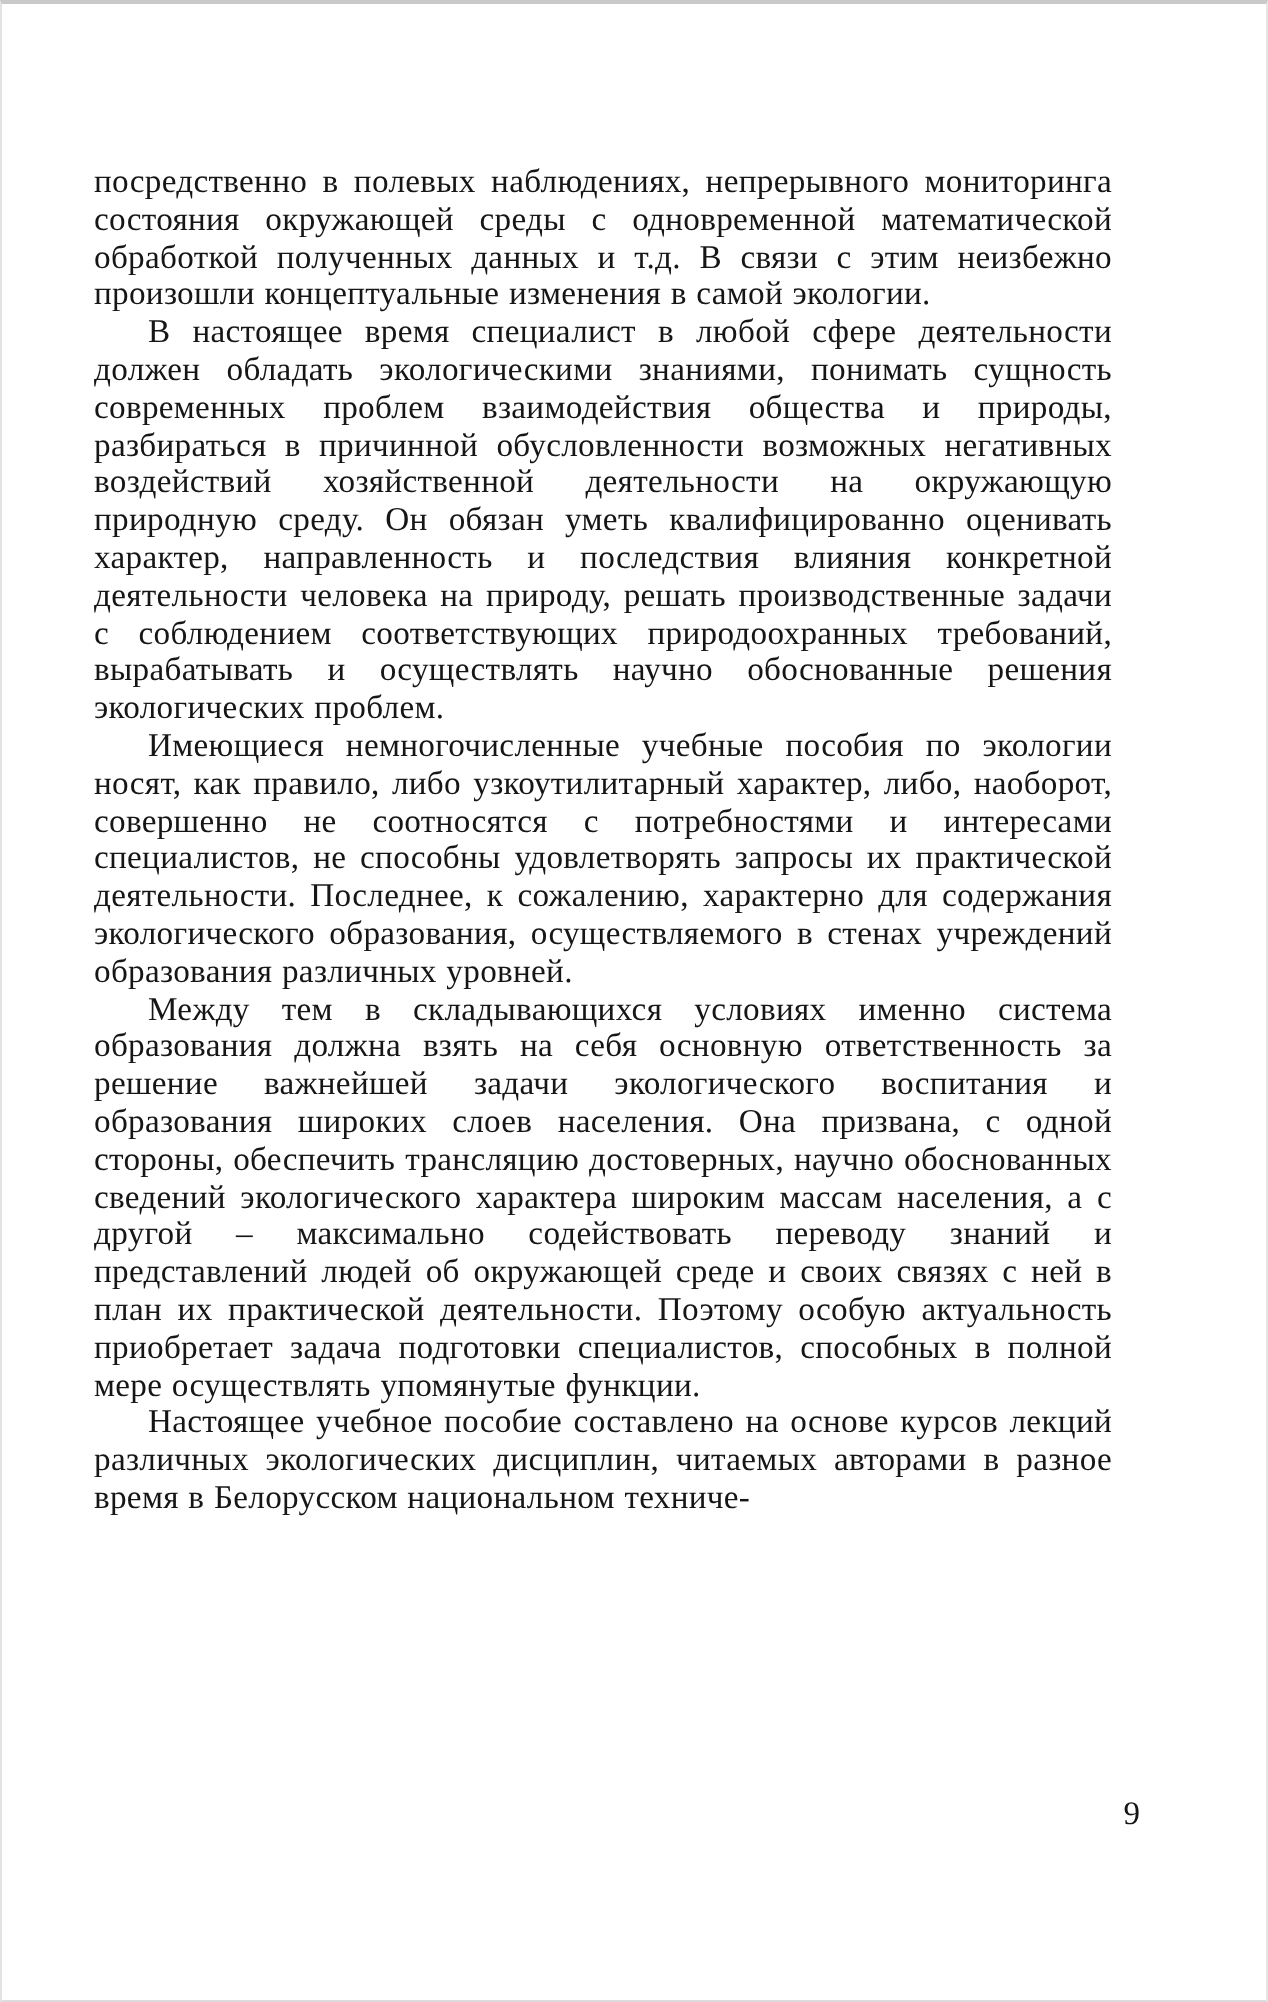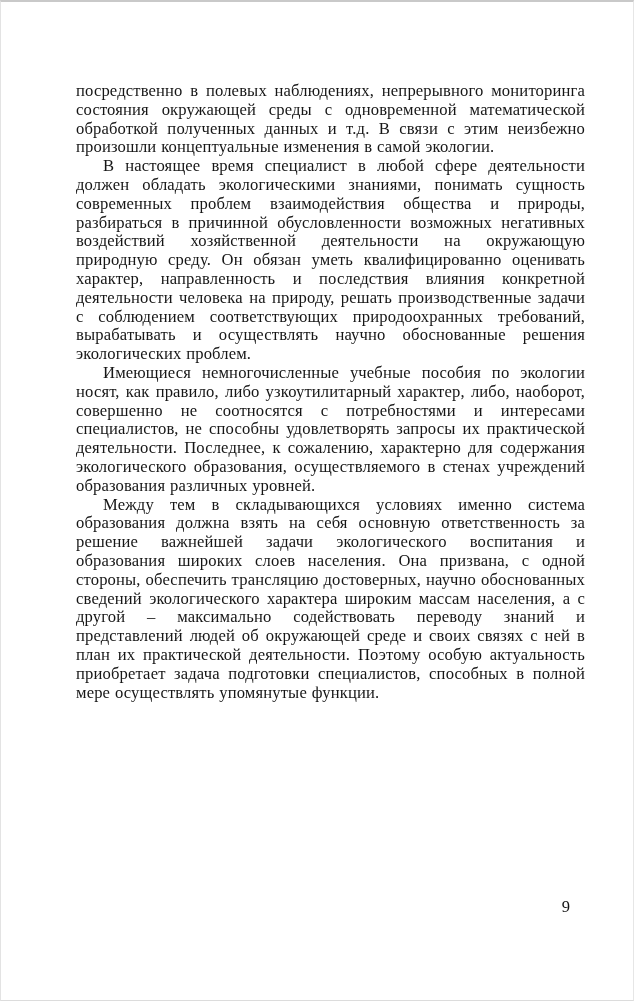--- a/index.html
+++ b/index.html
@@ -20,21 +20,21 @@
     box-sizing: border-box;
     background: #ffffff;
     border-top: 2px solid #c9c9c9;
     border-left: 1px solid #e3e3e3;
     border-right: 1px solid #e6e6e6;
     border-bottom: 1px solid #dcdcdc;
     overflow: hidden;
   }
   .text-block {
     position: absolute;
-    left: 75px;
+    left: 46px;
     top: 80px;
     width: 509px;
     text-align: justify;
     font-size: 16.6px;
     line-height: 18.8px;
     letter-spacing: 0.15px;
   }
   .para {
     margin: 0;
     padding: 0;
@@ -54,15 +54,16 @@
 </style>
 </head>
 <body>
 
 <div class="page">
   <div class="text-block">
     <p class="para">посредственно в полевых наблюдениях, непрерывного мониторинга состояния окружающей среды с одновременной математической обработкой полученных данных и т.д. В связи с этим неизбежно произошли концептуальные изменения в самой экологии.</p>
     <p class="para indent">В настоящее время специалист в любой сфере деятельности должен обладать экологическими знаниями, понимать сущность современных проблем взаимодействия общества и природы, разбираться в причинной обусловленности возможных негативных воздействий хозяйственной деятельности на окружающую природную среду. Он обязан уметь квалифицированно оценивать характер, направленность и последствия влияния конкретной деятельности человека на природу, решать производственные задачи с соблюдением соответствующих природоохранных требований, вырабатывать и осуществлять научно обоснованные решения экологических проблем.</p>
     <p class="para indent">Имеющиеся немногочисленные учебные пособия по экологии носят, как правило, либо узкоутилитарный характер, либо, наоборот, совершенно не соотносятся с потребностями и интересами специалистов, не способны удовлетворять запросы их практической деятельности. Последнее, к сожалению, характерно для содержания экологического образования, осуществляемого в стенах учреждений образования различных уровней.</p>
     <p class="para indent">Между тем в складывающихся условиях именно система образования должна взять на себя основную ответственность за решение важнейшей задачи экологического воспитания и образования широких слоев населения. Она призвана, с одной стороны, обеспечить трансляцию достоверных, научно обоснованных сведений экологического характера широким массам населения, а с другой – максимально содействовать переводу знаний и представлений людей об окружающей среде и своих связях с ней в план их практической деятельности. Поэтому особую актуальность приобретает задача подготовки специалистов, способных в полной мере осуществлять упомянутые функции.</p>
+    <p class="para indent">Настоящее учебное пособие составлено на основе курсов лекций различных экологических дисциплин, читаемых авторами в разное время в Белорусском национальном техниче-</p>
   </div>
   <div class="page-number">9</div>
 </div>
 
 </body></html>

